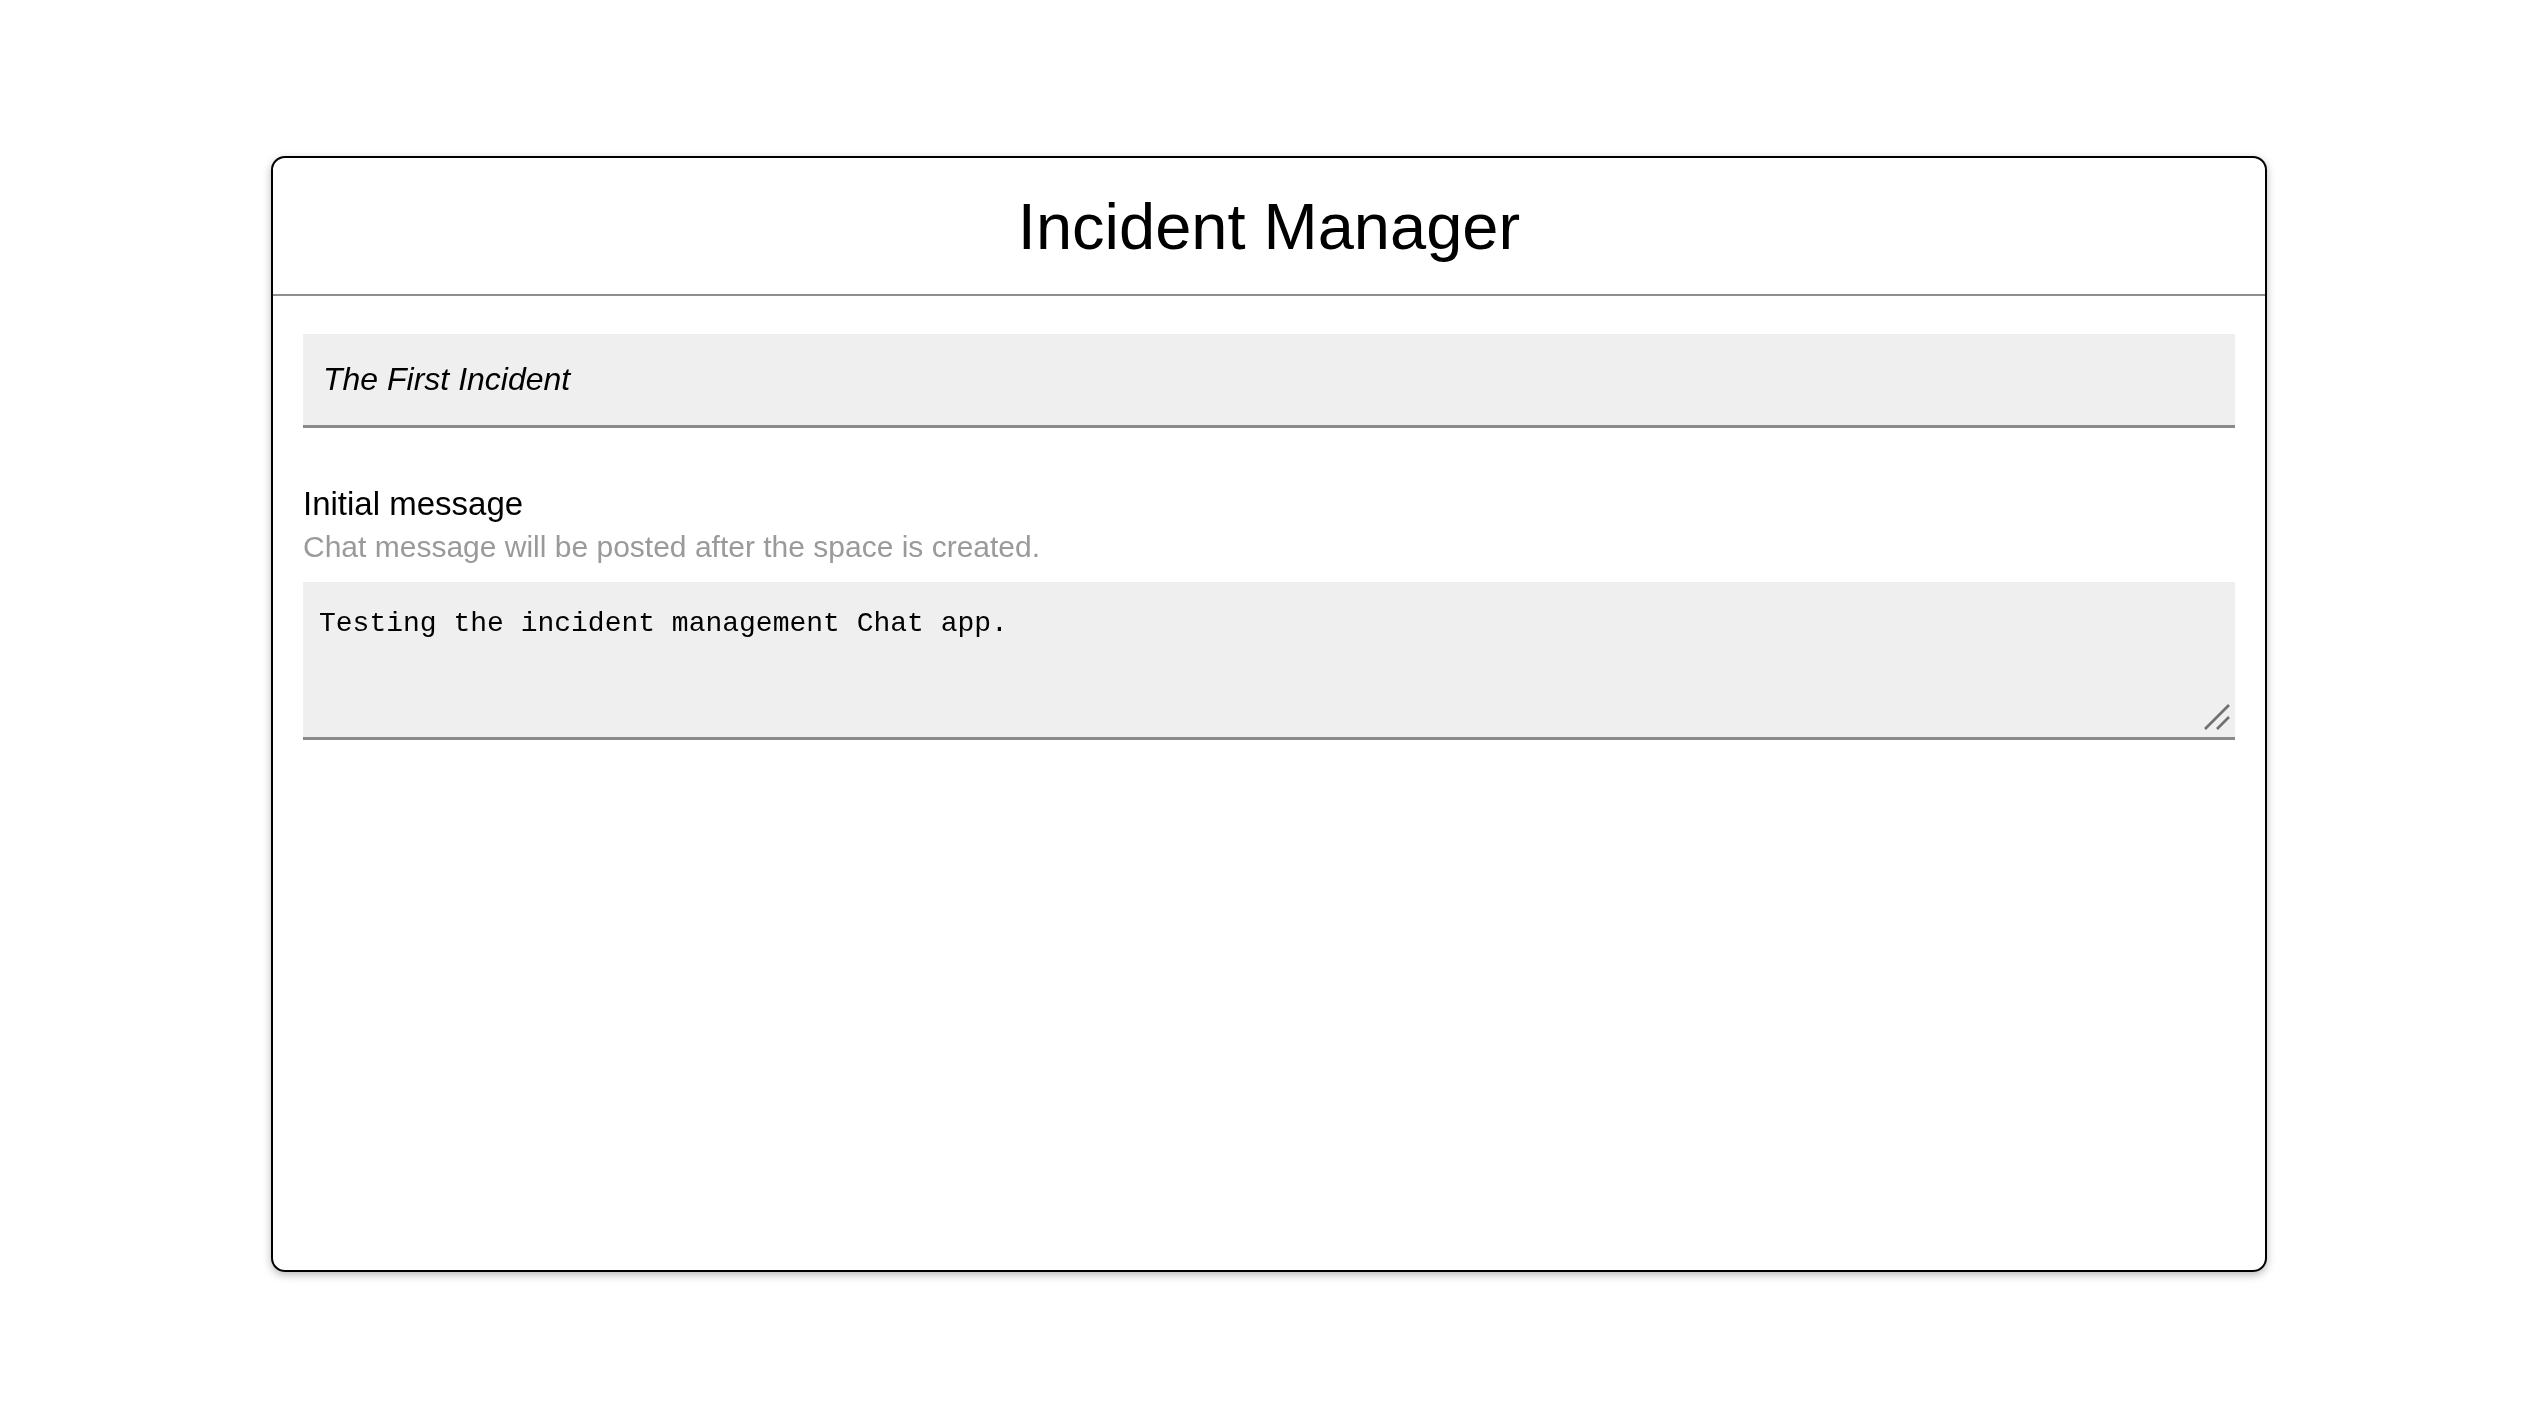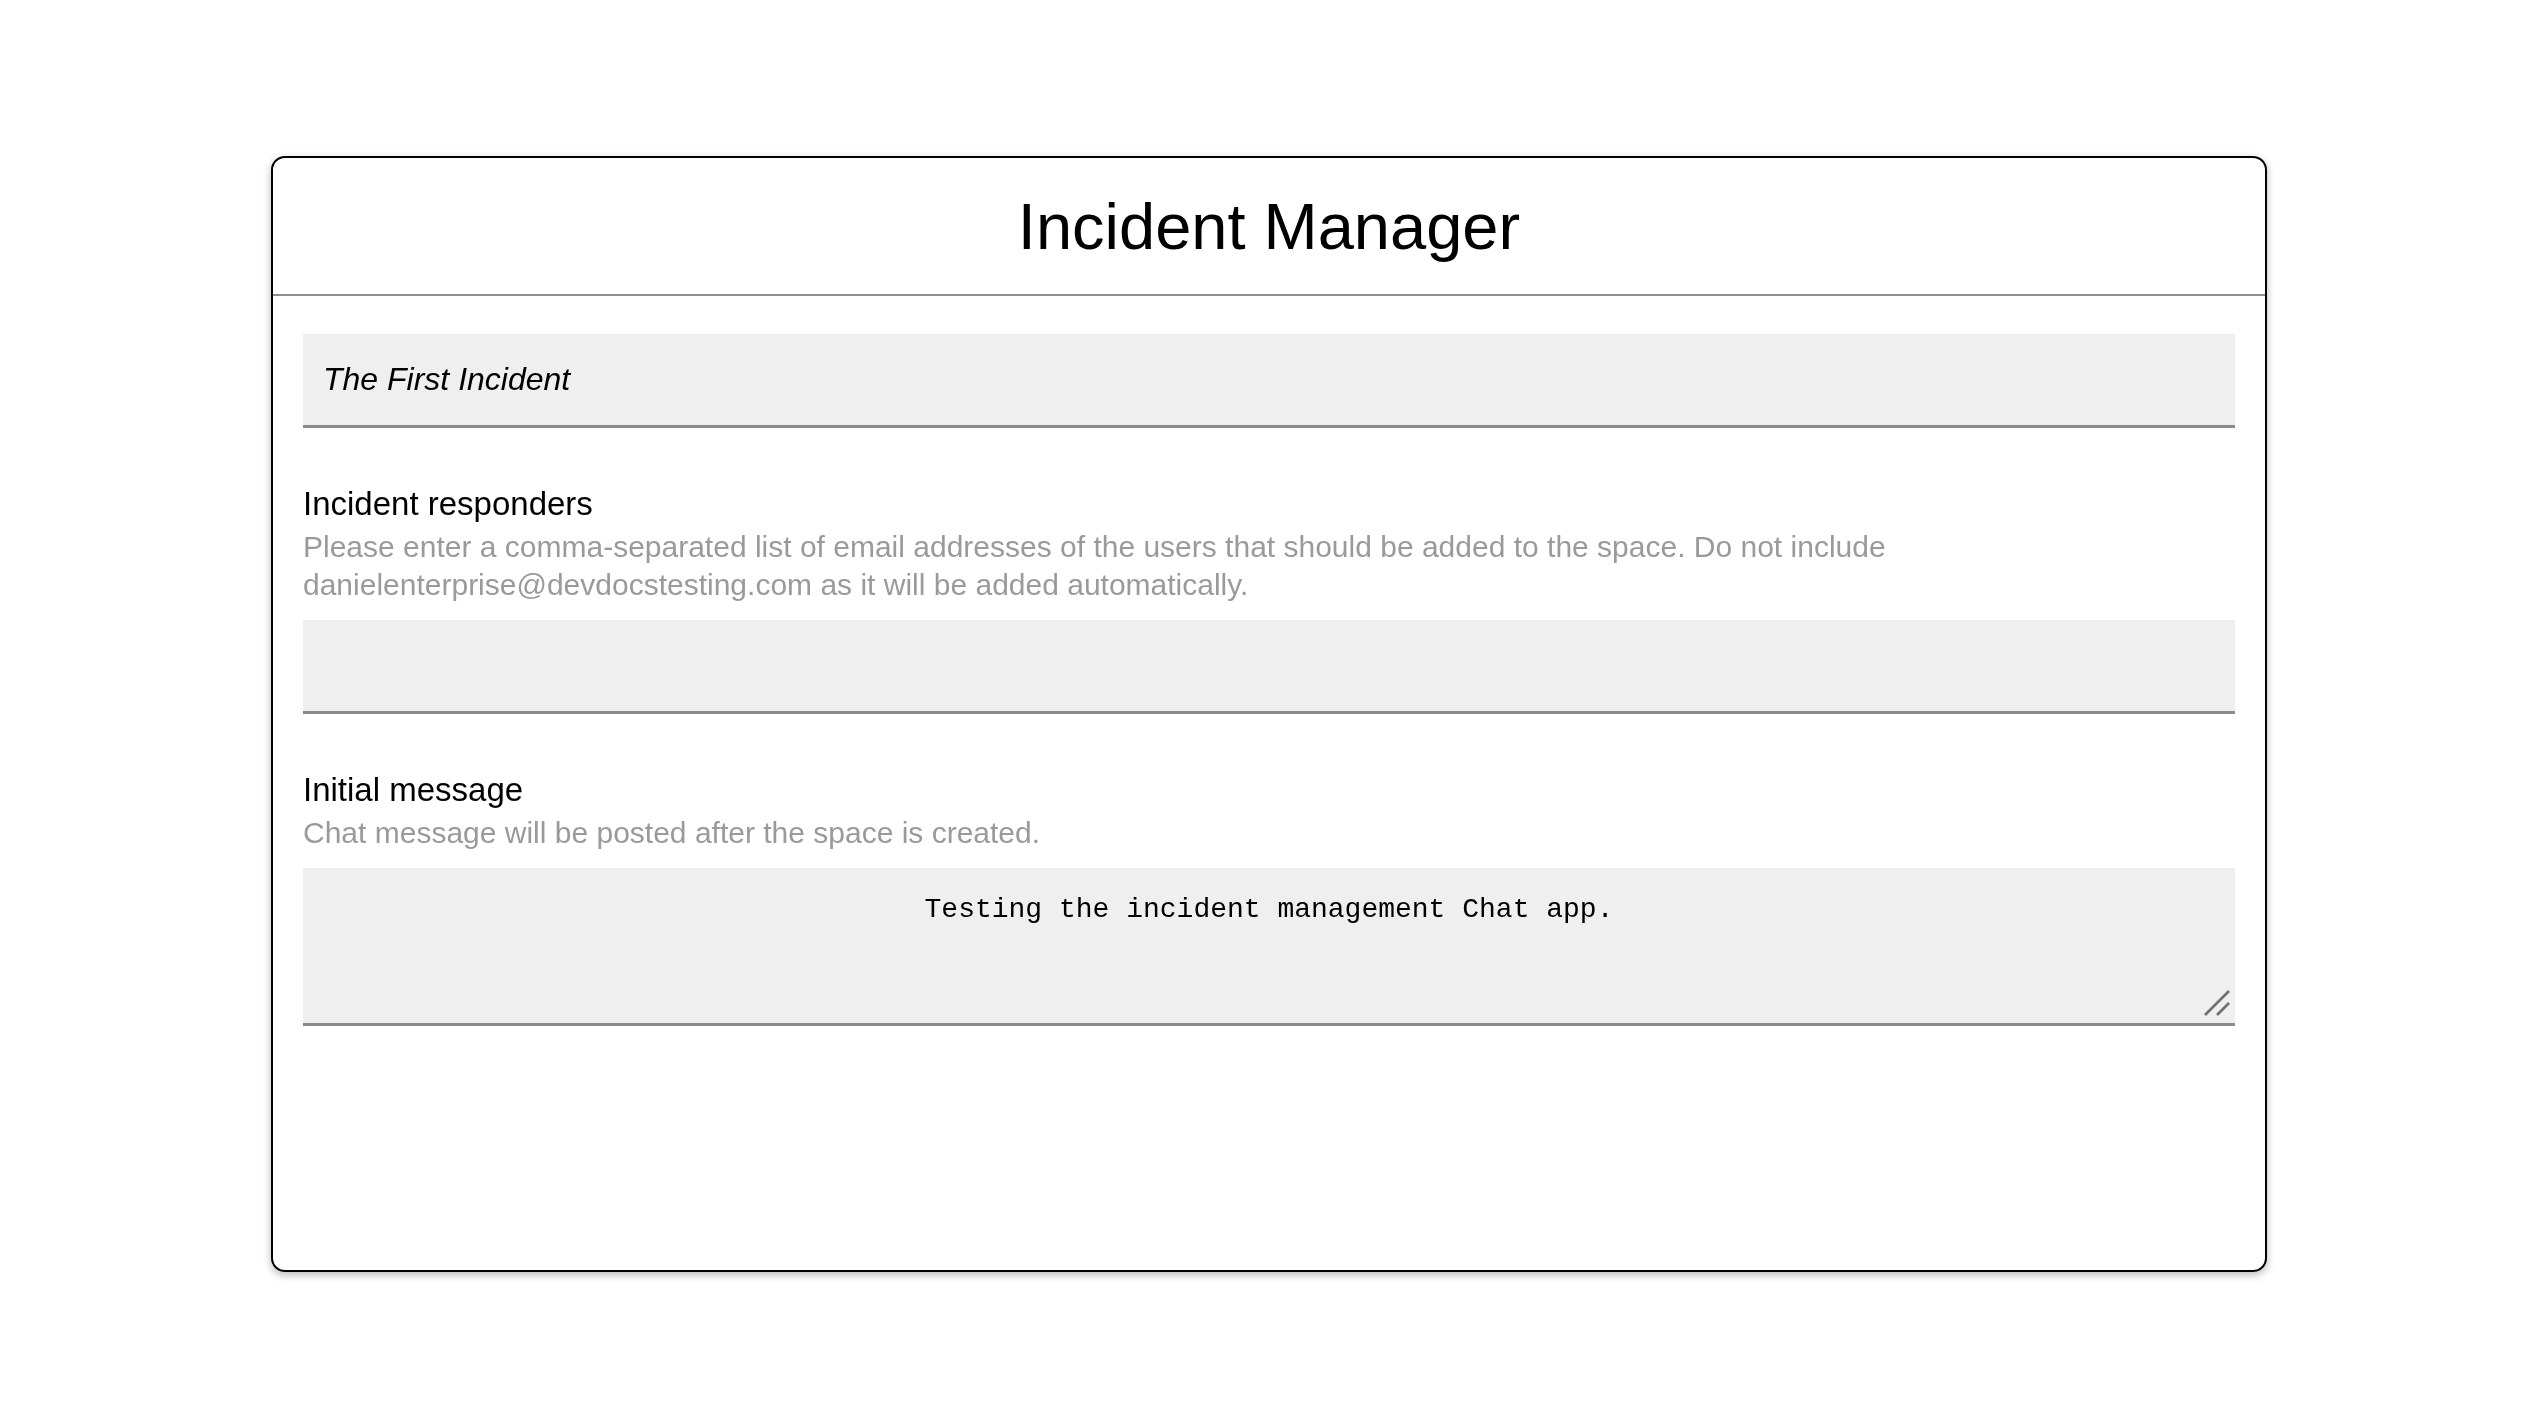--- a/index.html
+++ b/index.html
@@ -76,21 +76,20 @@
     border-bottom: 3px solid #8a8a8a;
     border-radius: 0;
     padding: 24px 16px;
     font-family: "Liberation Mono", "DejaVu Sans Mono", monospace;
     font-size: 28px;
     line-height: 35px;
     color: #000000;
     resize: none;
     outline: none;
     overflow: hidden;
-    text-align: center;
   }
   .resize-grip {
     position: absolute;
     right: 3px; bottom: 8px;
     cursor: nwse-resize;
   }
   .create-btn {
     display: block;
     margin: 58px auto 0 auto;
     width: 486px;
@@ -114,25 +113,20 @@
   <div class="card-header">
     <h1 class="page-title">Incident Manager</h1>
   </div>
 
   <div class="card-body">
 
     <div class="field">
       <input class="text-input" type="text" value="The First Incident" style="">
     </div>
 
-    <div class="field">
-      <div class="field-label">Incident responders</div>
-      <div class="helper">Please enter a comma-separated list of email addresses of the users that should be added to the space. Do not include danielenterprise@devdocstesting.com as it will be added automatically.</div>
-      <input class="text-input" type="text" style="">
-    </div>
 
     <div class="field">
       <div class="field-label">Initial message</div>
       <div class="helper">Chat message will be posted after the space is created.</div>
       <div class="textarea-wrap">
         <textarea class="text-area" style="">Testing the incident management Chat app.</textarea>
         <svg class="resize-grip" width="34" height="34" viewBox="0 0 34 34">
           <path d="M31 7 L7 31" stroke="#707070" stroke-width="2.6" fill="none"></path>
           <path d="M31 19 L19 31" stroke="#707070" stroke-width="2.6" fill="none"></path>
         </svg>

